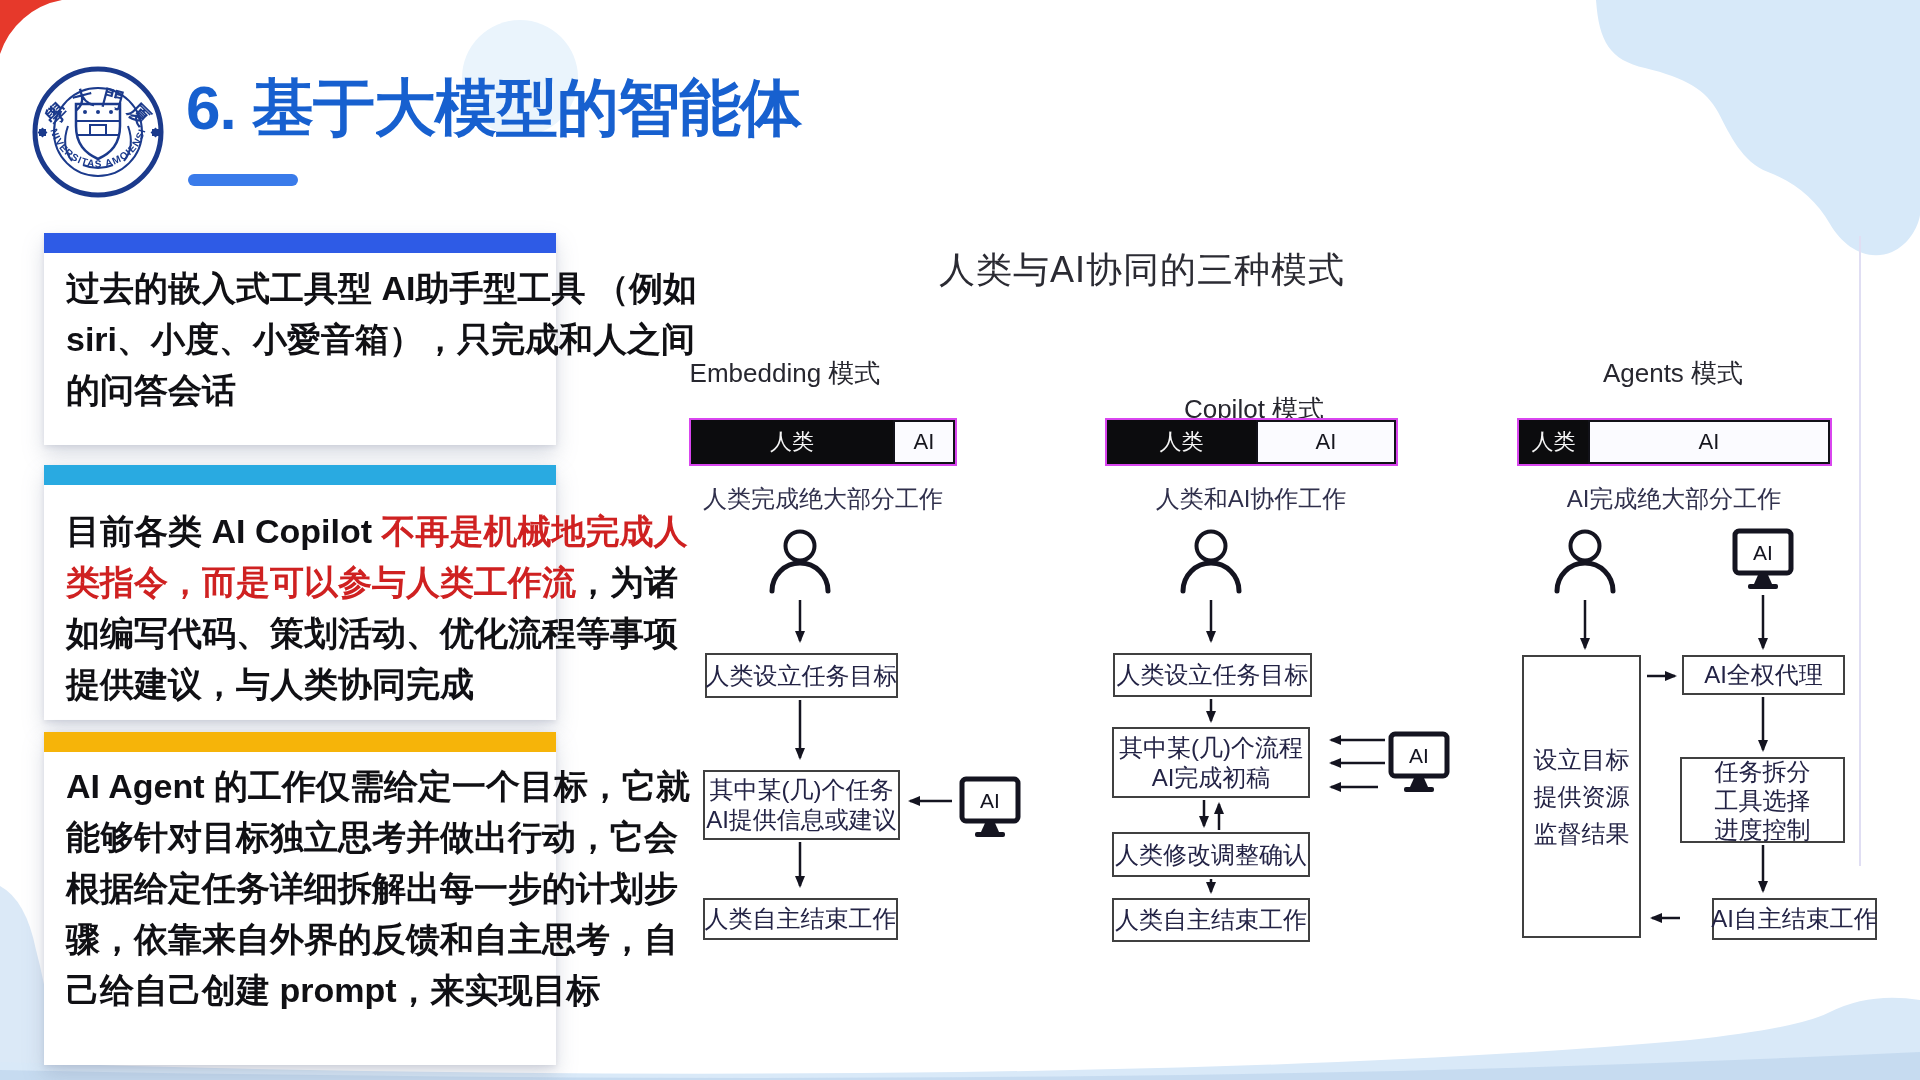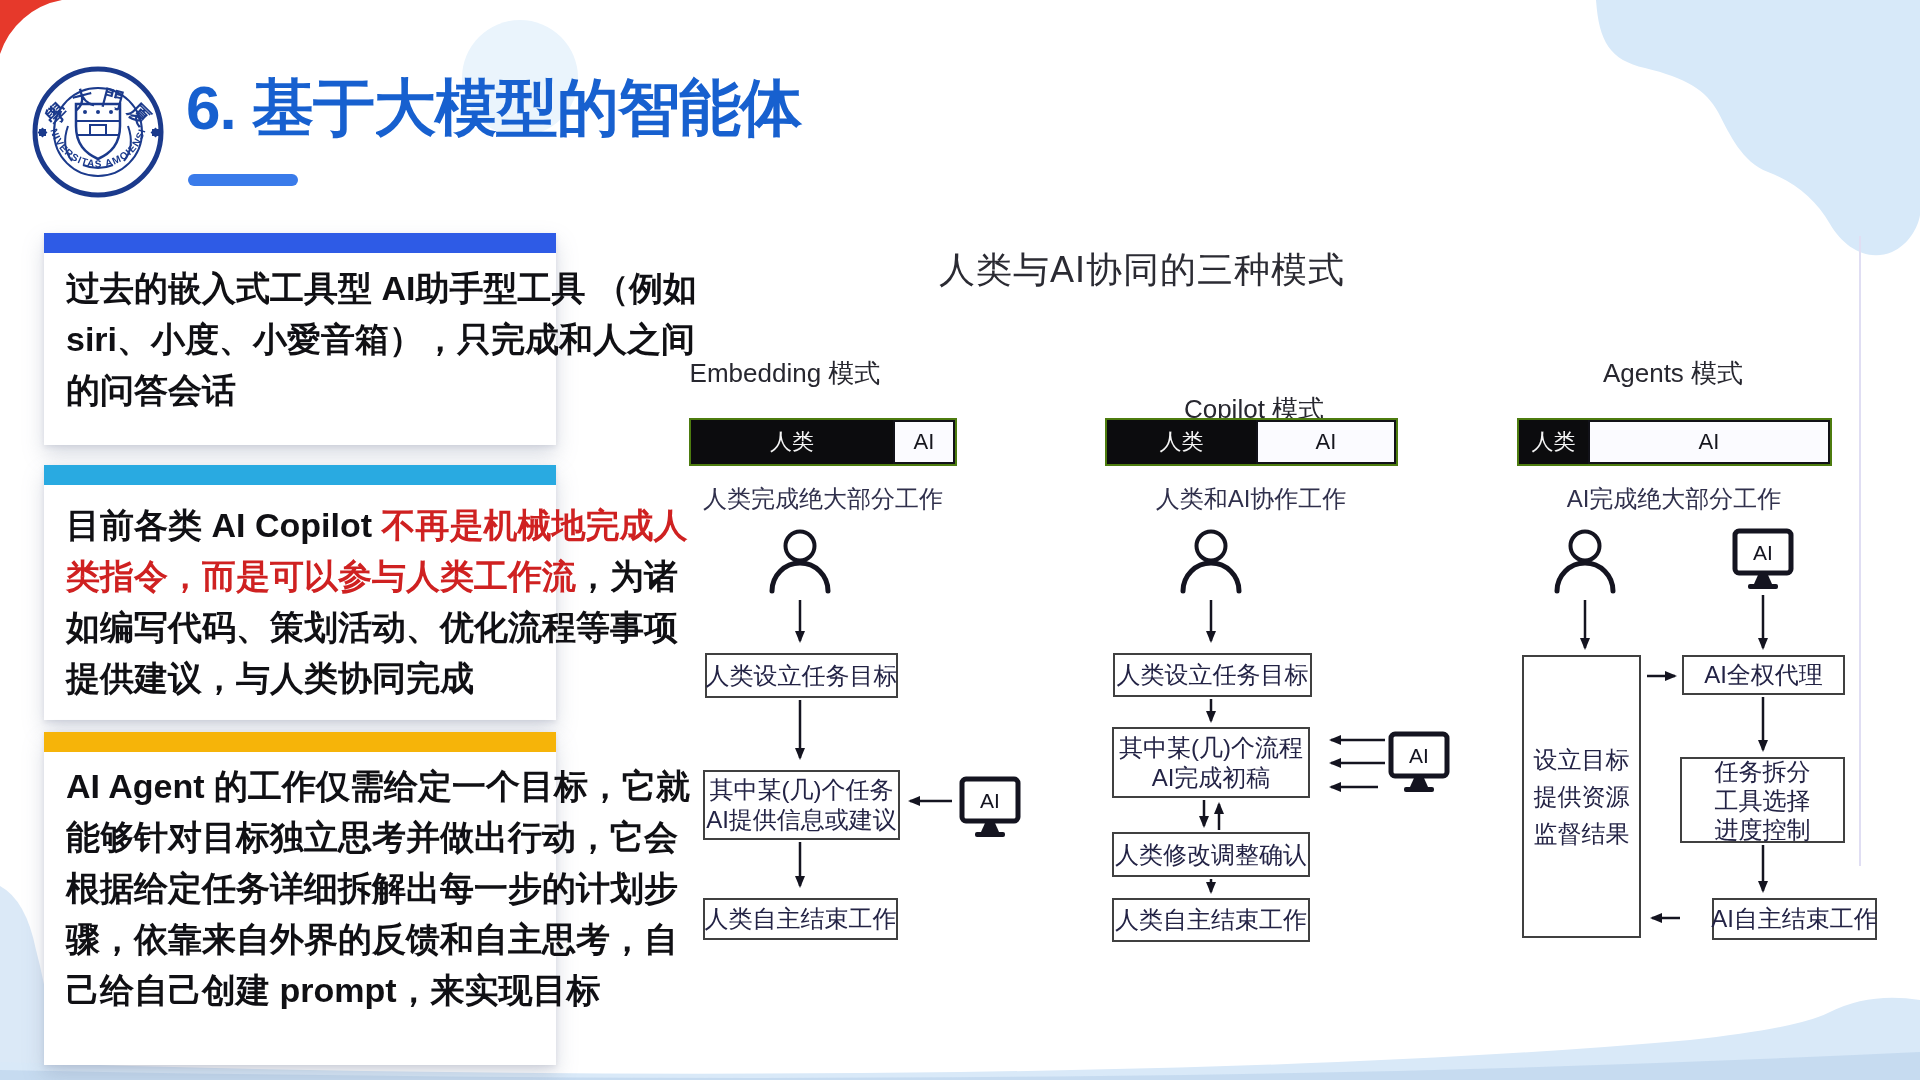--- a/index.html
+++ b/index.html
@@ -10,27 +10,27 @@
   #page-title{left:186px;top:66px;font-size:62px;font-weight:800;color:#1760cf;letter-spacing:-1px;white-space:nowrap;}
   #title-underline{left:188px;top:174px;width:110px;height:12px;border-radius:7px;background:#3a7bea;}
   
   .panel{left:44px;width:512px;background:#ffffff;box-shadow:0 10px 20px rgba(120,130,155,.28),0 2px 5px rgba(120,130,155,.18);box-sizing:border-box;}
   .panel-accent{height:20px;width:100%;}
   .a1{background:#2e5be6;} .a2{background:#29aae1;} .a3{background:#f6b409;}
   .panel-body{padding:0 20px 0 22px;}
   .tline{font-size:34px;font-weight:700;color:#101014;line-height:51px;white-space:nowrap;}
   .tline .red{color:#cf2121;}
   #panel-1{top:233px;height:212px;} #panel-1 .panel-body{padding-top:10px;}
-  #panel-2{top:465px;height:255px;} #panel-2 .panel-body{padding-top:15px;}
+  #panel-2{top:465px;height:255px;} #panel-2 .panel-body{padding-top:21px;}
   #panel-3{top:732px;height:333px;} #panel-3 .panel-body{padding-top:9px;}
   
   #diagram-title{left:892px;top:246px;width:500px;text-align:center;font-size:36px;color:#2b2b33;letter-spacing:1px;white-space:nowrap;}
   .col-header{top:356px;width:220px;text-align:center;font-size:26px;color:#27272f;white-space:nowrap;}
   #hdr-emb{left:675px;} #hdr-cop{left:1144px;margin-top:36px;} #hdr-ag{left:1563px;}
-  .ratio-bar{top:418px;height:48px;background:#0c0c0e;border:2px solid #4d7c0f;box-sizing:border-box;display:flex;}
+  .ratio-bar{top:418px;height:48px;background:#0c0c0e;border:2px solid #d946ef;box-sizing:border-box;display:flex;}
   #bar-emb{left:689px;width:268px;} #bar-cop{left:1105px;width:293px;} #bar-ag{left:1517px;width:315px;}
   .ratio-bar .human{flex:1;display:flex;align-items:center;justify-content:center;color:#f5f5f5;font-size:22px;}
   .ratio-bar .aibox{background:#fbfbff;border:2px solid #111118;box-sizing:border-box;display:flex;align-items:center;justify-content:center;color:#16161e;font-size:22px;}
   #bar-emb .aibox{width:62px;} #bar-cop .aibox{width:140px;} #bar-ag .aibox{width:242px;}
   .caption{top:483px;width:330px;text-align:center;font-size:24px;color:#30304c;white-space:nowrap;}
   #cap-emb{left:658px;} #cap-cop{left:1086px;} #cap-ag{left:1509px;}
   .dbox{border:2px solid #404040;background:#fff;box-sizing:border-box;display:flex;flex-direction:column;align-items:center;justify-content:center;color:#232345;font-size:24px;line-height:30px;white-space:nowrap;}
   #vline{left:1859px;top:236px;width:2px;height:630px;background:#e0def3;}
   
   #decor,#flow{left:0;top:0;pointer-events:none;}

